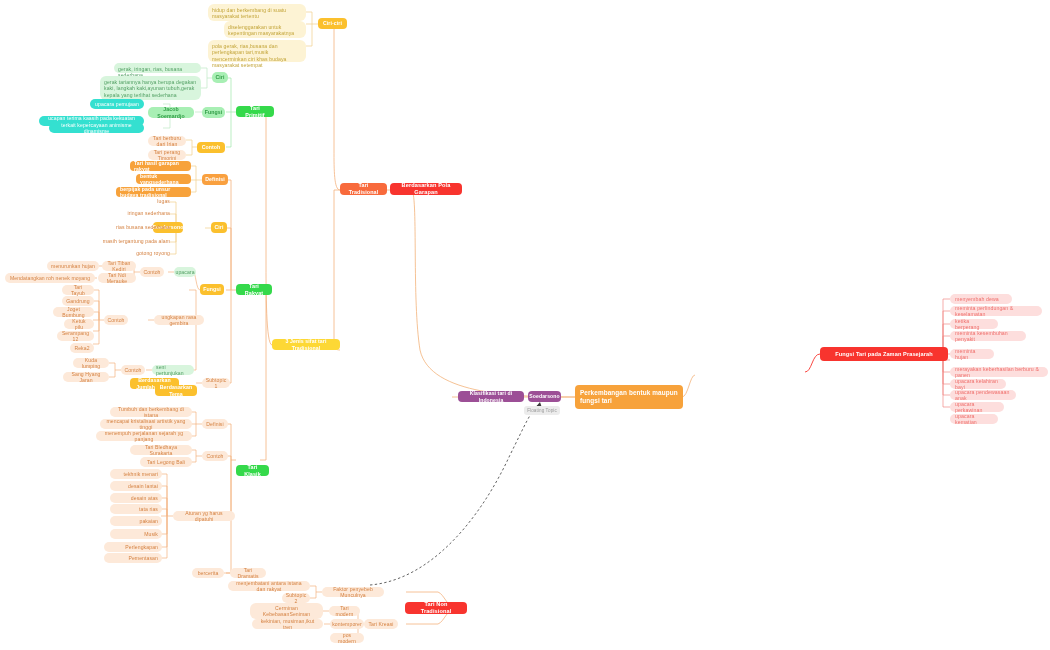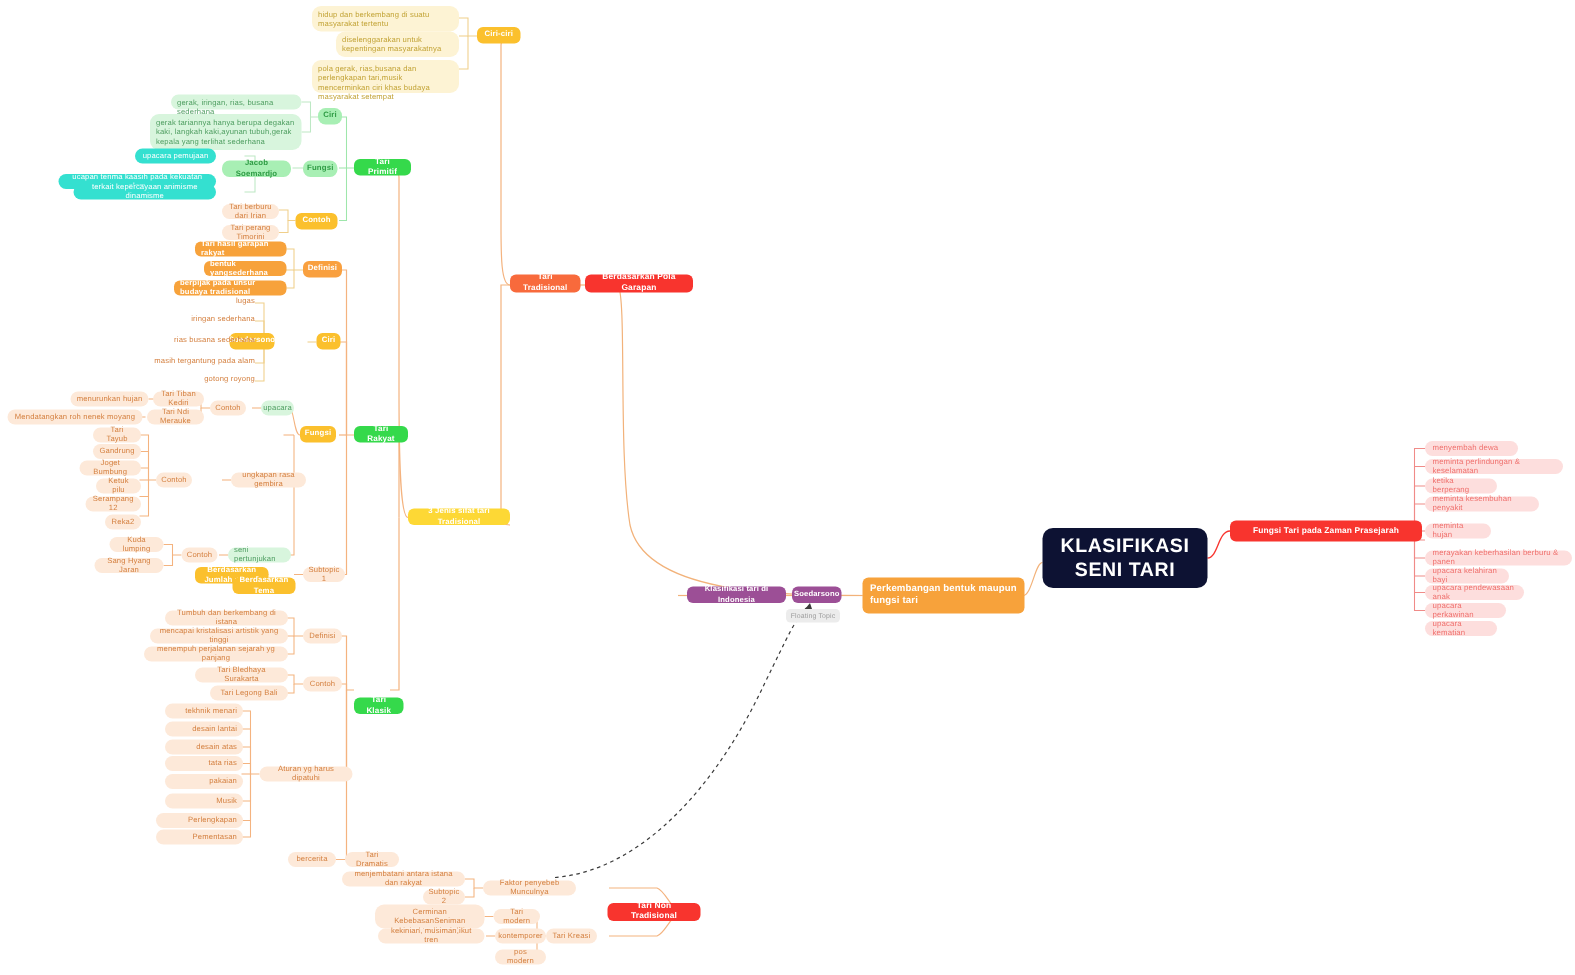--- a/index.html
+++ b/index.html
@@ -232,21 +232,20 @@
     <path d="M943 354 L 943 372 L 950 372"></path>
     <path d="M943 354 L 943 384 L 950 384"></path>
     <path d="M943 354 L 943 395 L 950 395"></path>
     <path d="M943 354 L 943 407 L 950 407"></path>
   </g>
 
   <path d="M370 585 C 430 580 480 520 510 455 C 525 425 530 412 539 404" fill="none" stroke="#3a3a3a" stroke-width="0.8" stroke-dasharray="2.4 2.4"></path>
   <polygon points="540,402 535,408 542,408" fill="#3a3a3a"></polygon>
 </svg>
 
-<div class="node n-center" style="left:695px;top:352px;width:110px;height:40px;">KLASIFIKASI SENI TARI</div>
 
 <div class="node n-red" style="left:820px;top:347px;width:128px;height:14px;">Fungsi Tari pada Zaman Prasejarah</div>
 
 <div class="node n-redsoft" style="left:950px;top:294px;width:62px;height:10px;">menyembah dewa</div>
 <div class="node n-redsoft" style="left:950px;top:306px;width:92px;height:10px;">meminta perlindungan &amp; keselamatan</div>
 <div class="node n-redsoft" style="left:950px;top:319px;width:48px;height:10px;">ketika berperang</div>
 <div class="node n-redsoft" style="left:950px;top:331px;width:76px;height:10px;">meminta kesembuhan penyakit</div>
 <div class="node n-redsoft" style="left:950px;top:349px;width:44px;height:10px;">meminta hujan</div>
 <div class="node n-redsoft" style="left:950px;top:367px;width:98px;height:10px;">merayakan keberhasilan berburu &amp; panen</div>
 <div class="node n-redsoft" style="left:950px;top:379px;width:56px;height:10px;">upacara kelahiran bayi</div>

